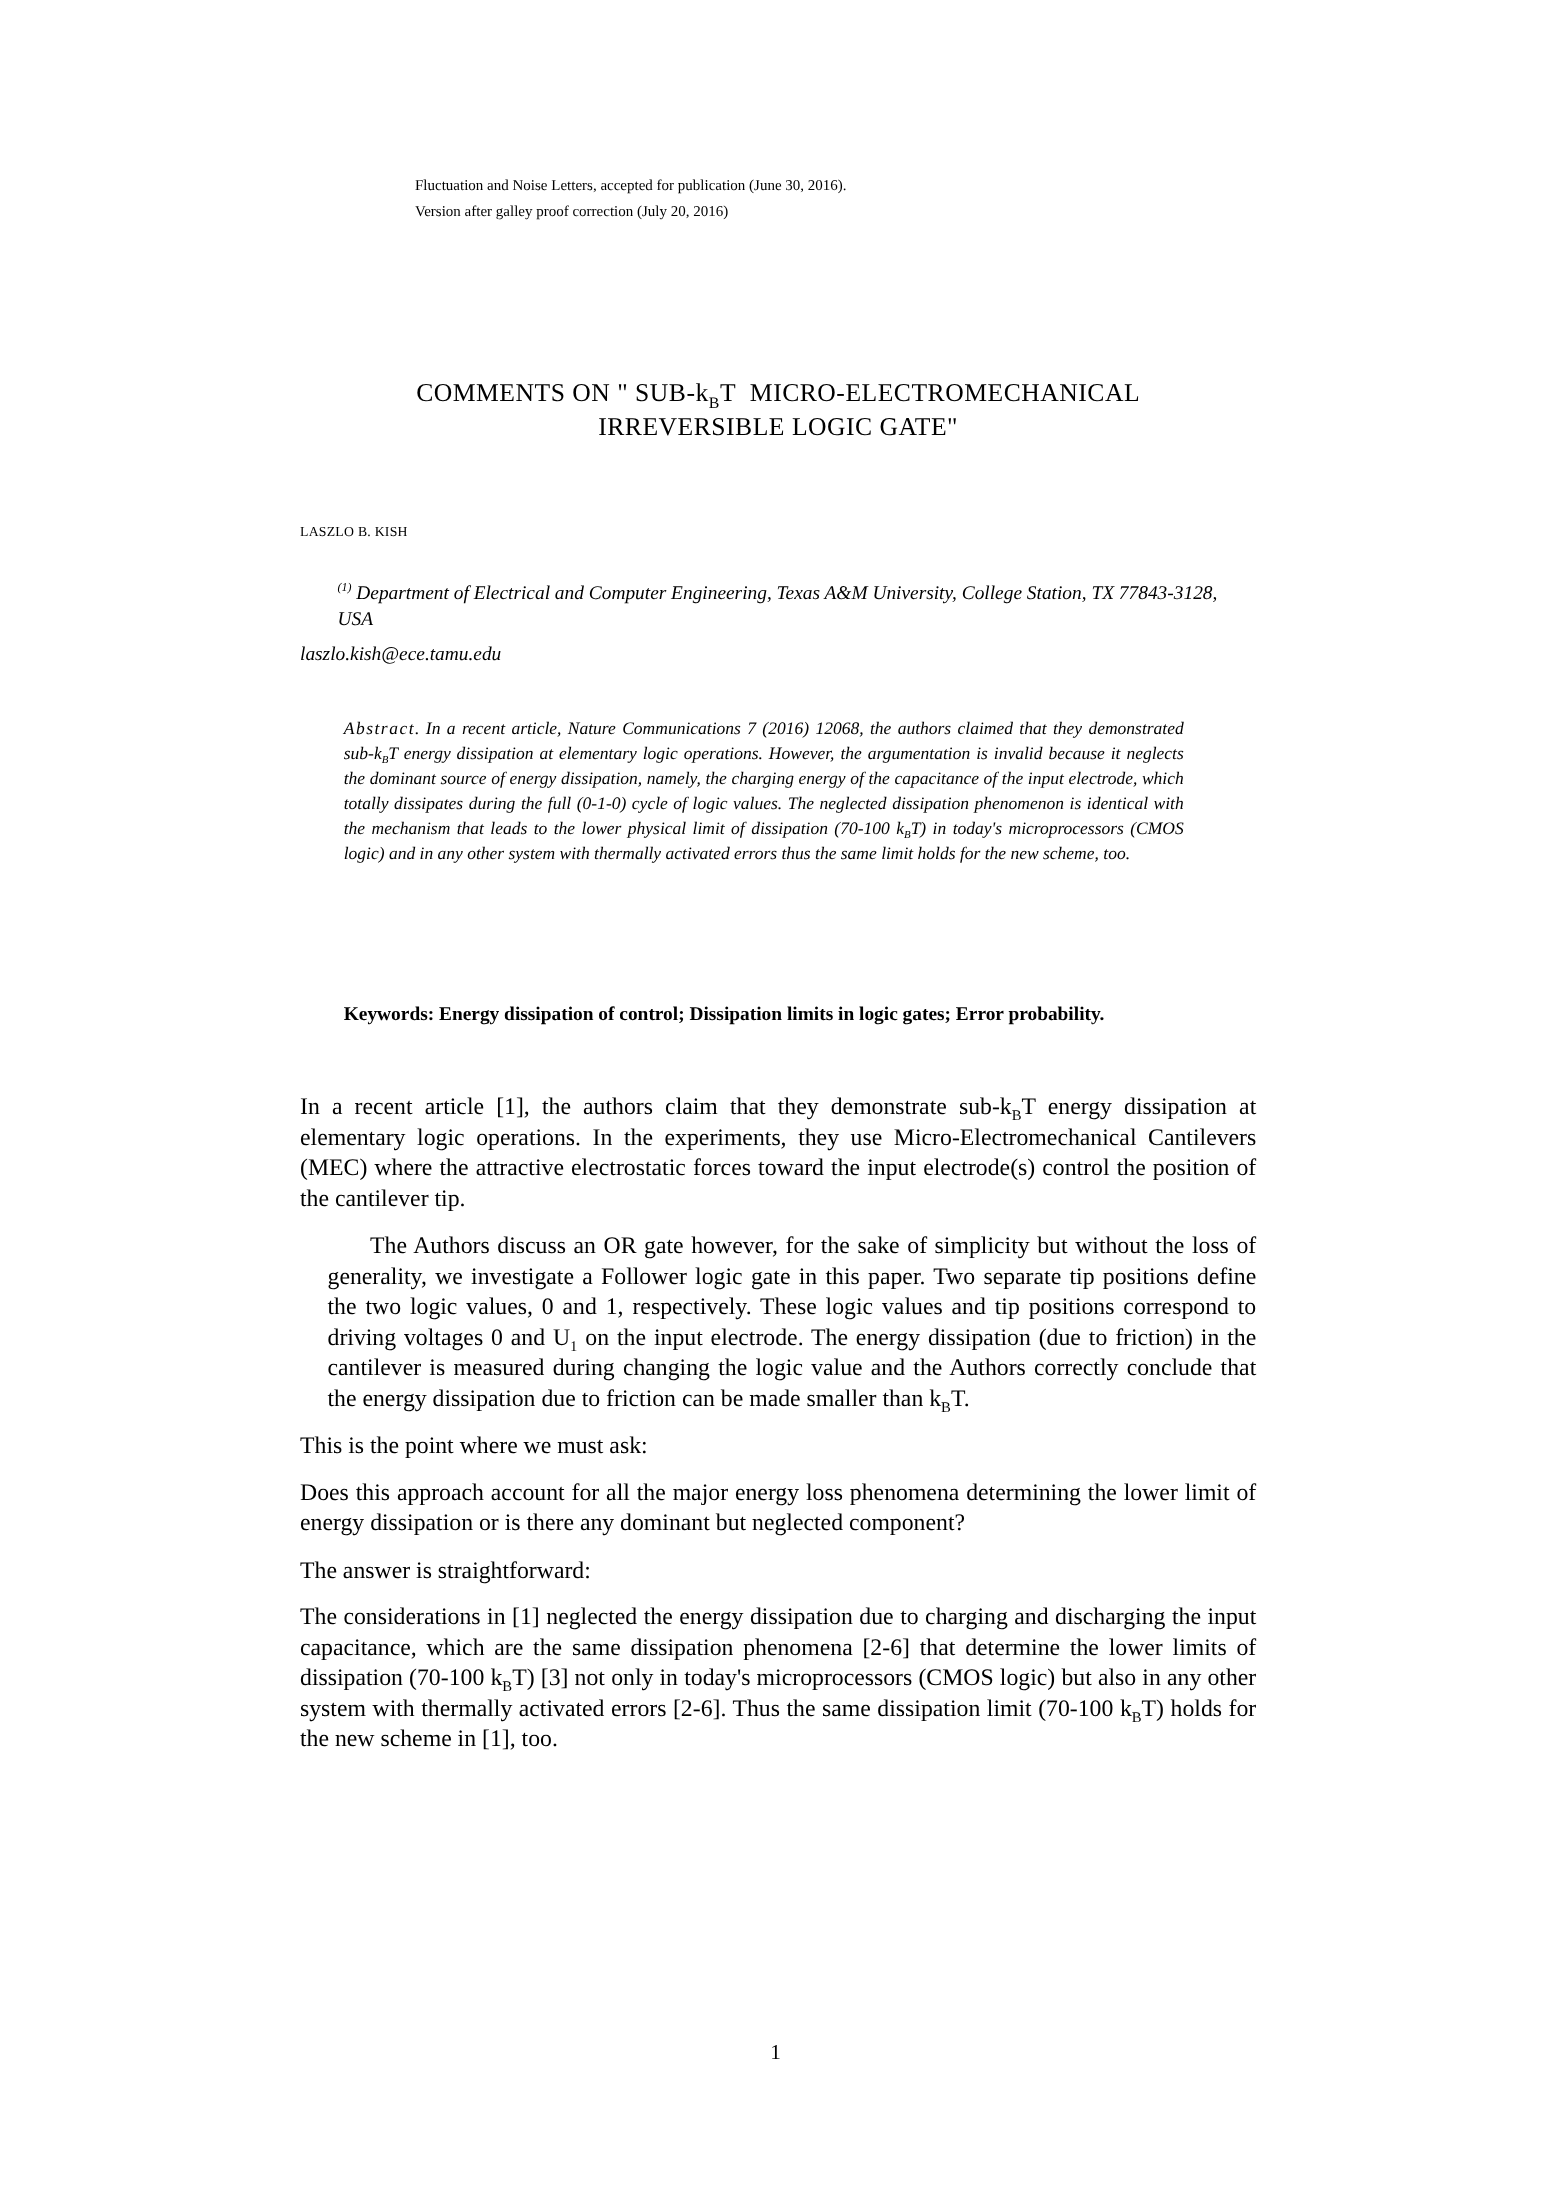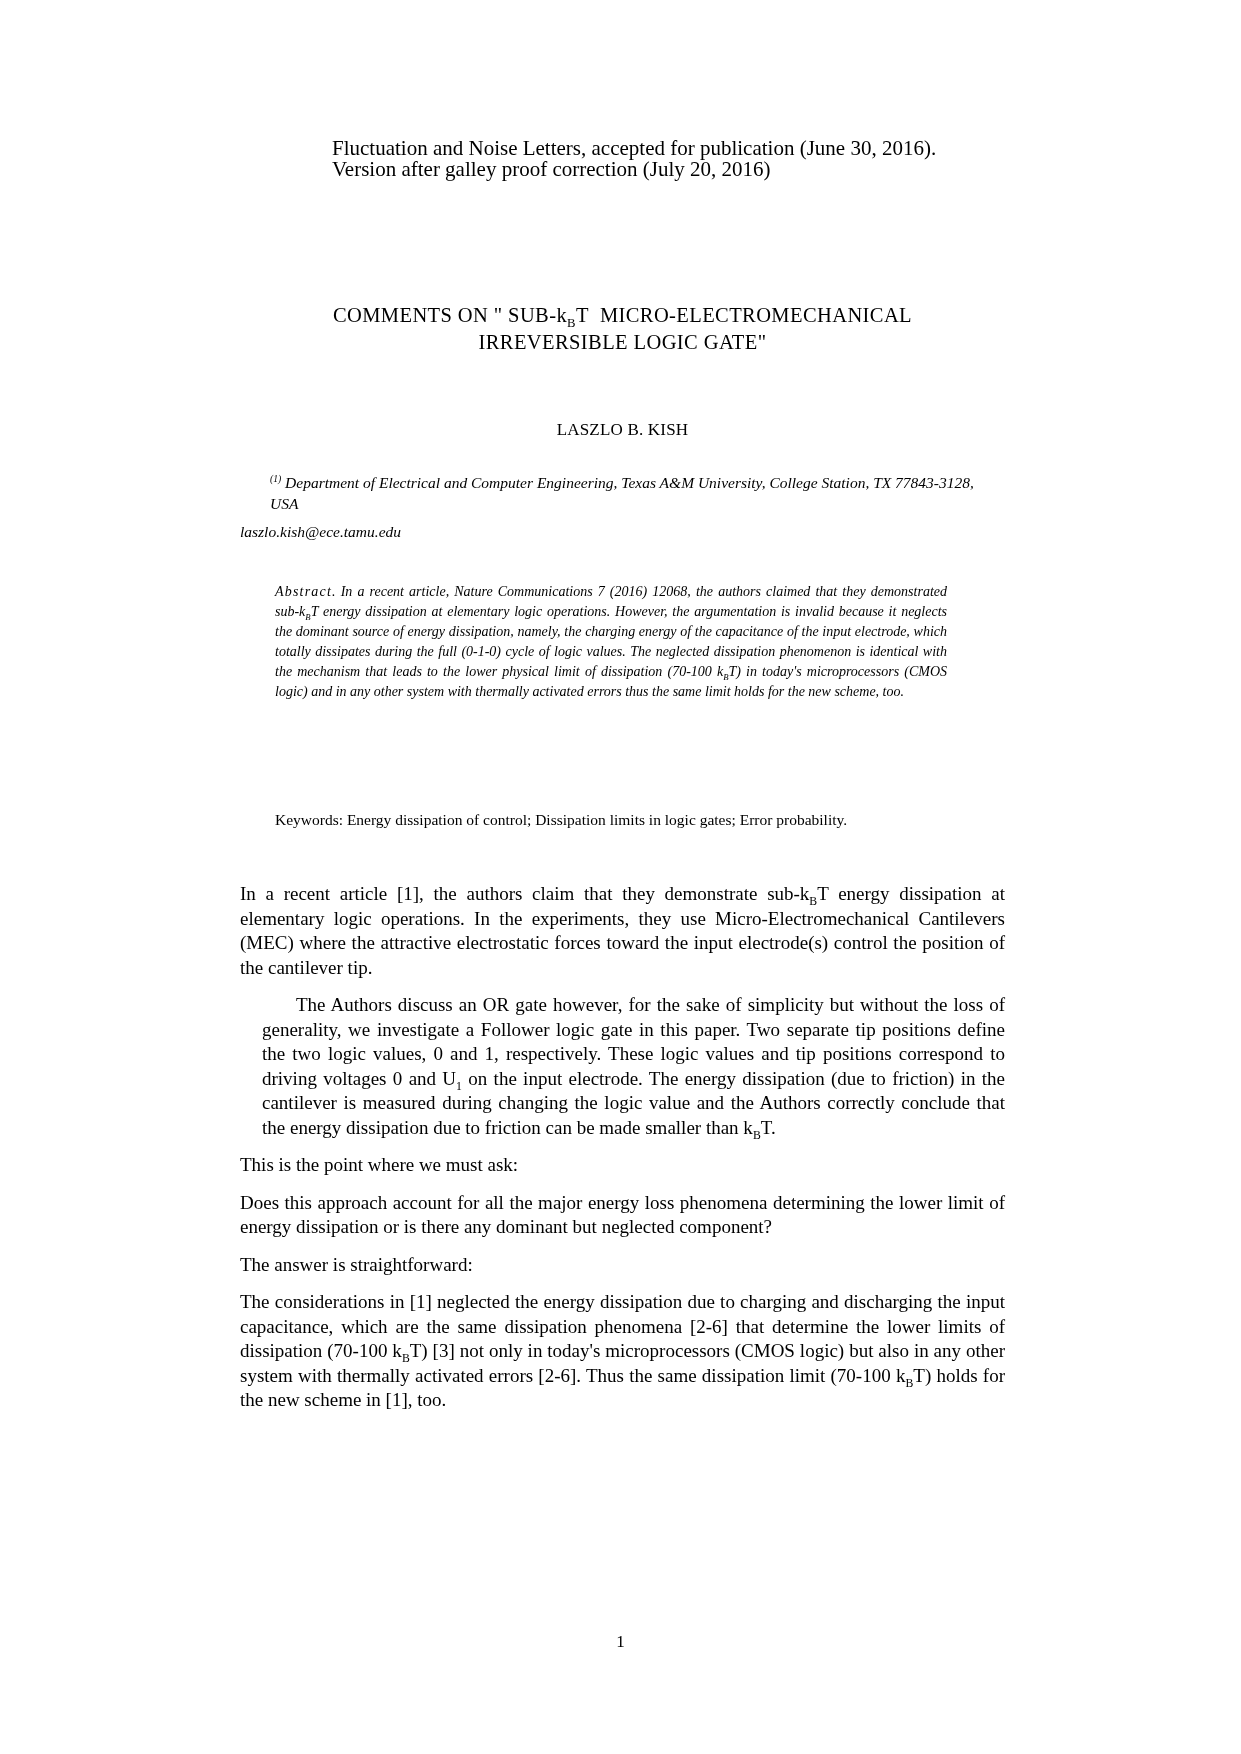--- a/index.html
+++ b/index.html
@@ -11,35 +11,34 @@
     color: #000000;
     font-family: "Liberation Serif", "DejaVu Serif", serif;
     box-sizing: border-box;
     padding: 138px 236px 0 240px;
     overflow: hidden;
   }
   sub { font-size: 62%; line-height: 0; }
   sup { font-size: 62%; line-height: 0; }
   .journal-header {
     margin-left: 92px;
-    font-size: 21px;
+    font-size: 12px;
     line-height: 21px;
     text-align: left;
   }
   .paper-title {
     margin-top: 122px;
     text-align: center;
     font-size: 20.5px;
     line-height: 27px;
     letter-spacing: 0.4px;
   }
   .author-name {
     margin-top: 64px;
-    text-align: center;
-    font-size: 17px;
+    font-size: 11px;
     letter-spacing: 0.2px;
   }
   .affiliation {
     margin-top: 32px;
     text-align: left;
     font-style: italic;
     font-size: 15.5px;
     line-height: 21px;
     padding: 0 30px;
   }
@@ -55,20 +54,21 @@
     line-height: 20px;
     text-align: justify;
     font-style: italic;
   }
   .abstract .label { letter-spacing: 1.2px; }
   .keywords {
     margin: 108px 58px 0 35px;
     font-size: 15.5px;
     line-height: 20px;
     text-align: left;
+    font-weight: bold;
   }
   .body-text {
     margin-top: 52px;
     font-size: 19px;
     line-height: 24.5px;
     text-align: justify;
   }
   .body-text p { margin: 0 0 13px 0; }
   .body-text p.indent { text-indent: 34px; margin-left: 22px; }
   .page-number {

